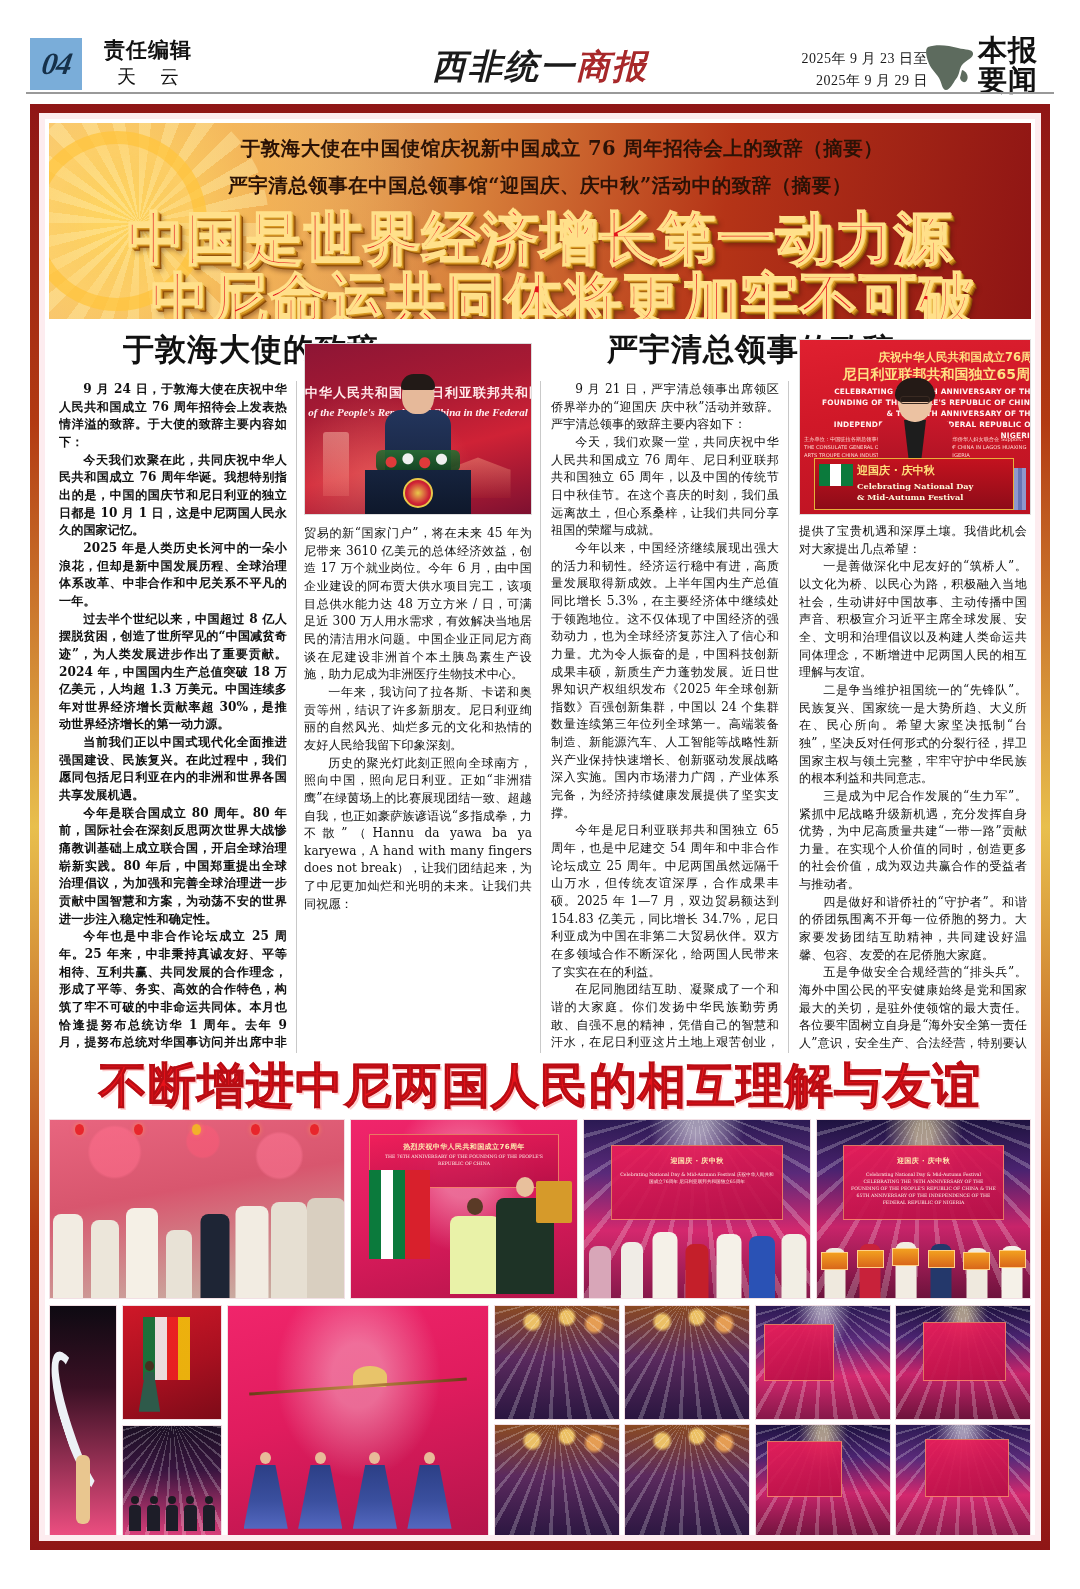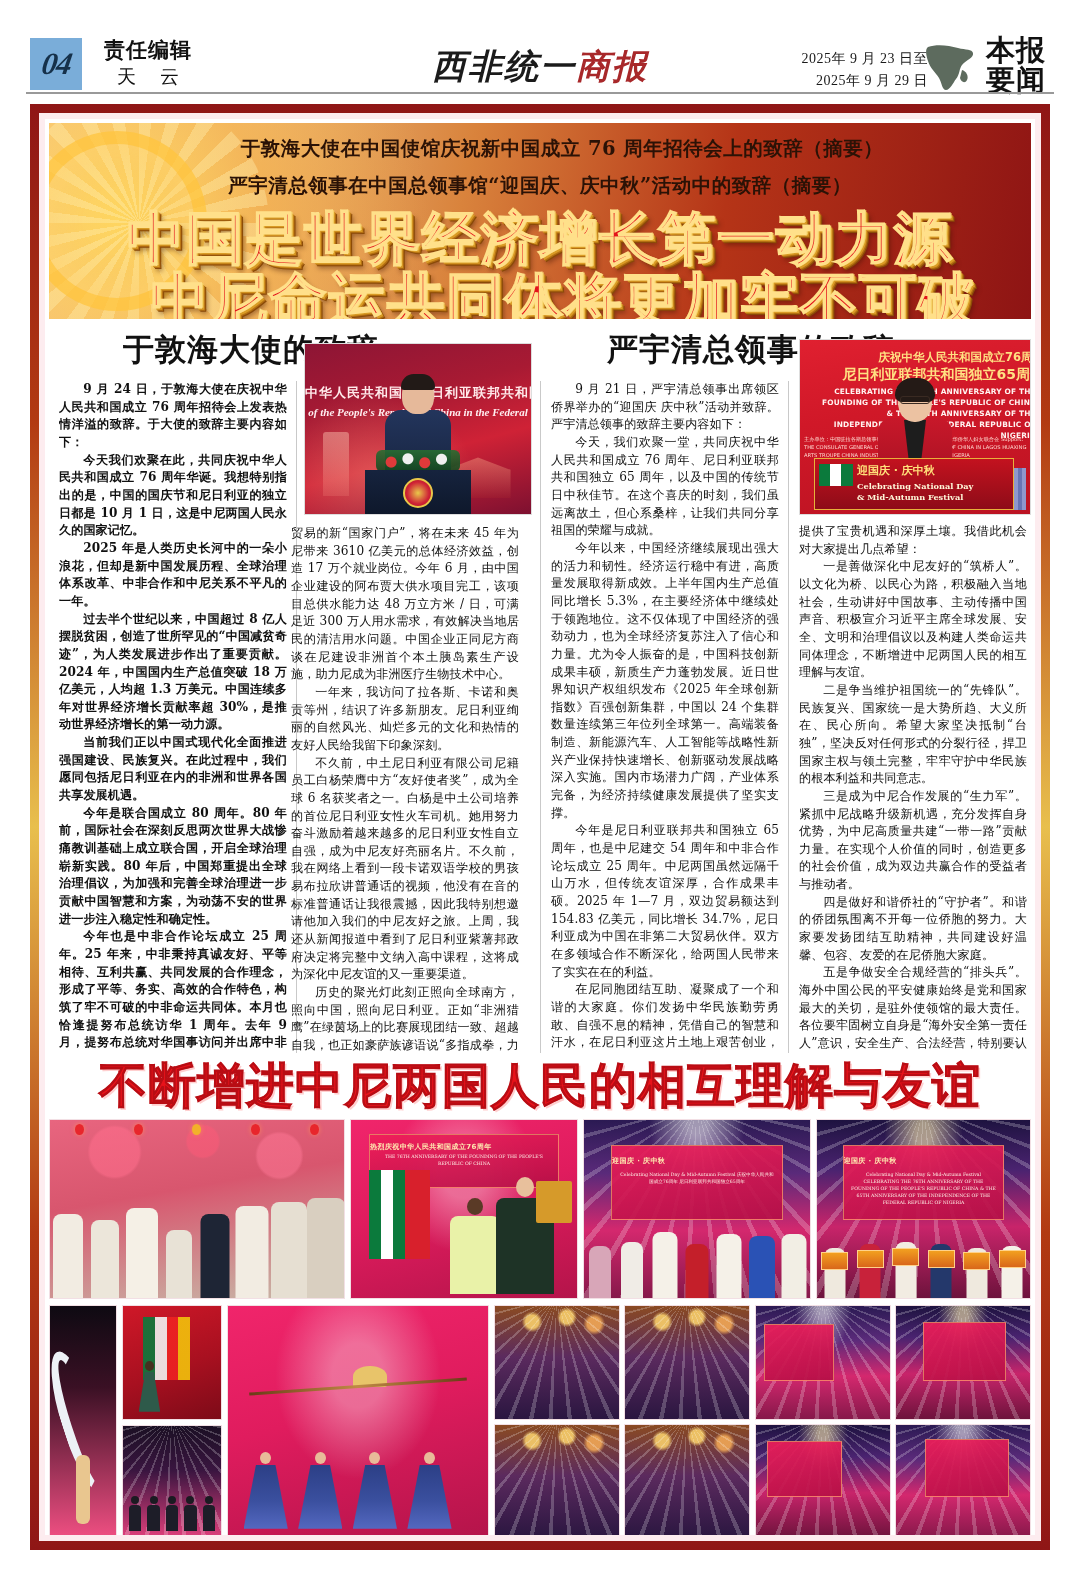--- a/index.html
+++ b/index.html
@@ -61,21 +61,20 @@
   #africa-icon {
     position: absolute; right: 104px; top: 40px;
     width: 54px; height: 52px;
   }
   #section-tag {
     position: absolute; right: 26px; top: 36px;
     width: 76px; line-height: 1.02;
     font-family: "DejaVu Sans", sans-serif;
     font-weight: 700; font-size: 29px; color: #111;
     letter-spacing: 1px;
-    text-align: center;
   }
   #masthead-rule {
     position: absolute; left: 26px; top: 92px;
     width: 1028px; height: 2px; background: #999;
   }
 
   
   #page-frame {
     position: absolute; left: 30px; top: 104px;
     width: 1020px; height: 1446px;
@@ -179,21 +178,21 @@
     font-family: "DejaVu Serif", serif;
     font-size: 12.1px;
     line-height: 1.46;
     color: #101010;
     text-align: justify;
     text-justify: inter-character;
     overflow: hidden;
     letter-spacing: .1px;
   }
   #col-1 { left: 8px; font-weight: bold;   }
-  #col-2 { left: 240px; }
+  #col-2 { left: 253px; }
   #col-3 { left: 500px; }
   #col-4 { left: 748px; }
 
   .col p { text-indent: 2em; margin: 0; }
   .col p.noindent { text-indent: 0; }
 
   
   .art-photo {
     position: absolute;
     border: 1px solid #ddd;
@@ -437,21 +436,21 @@
         rgba(255,255,255,.22) 0deg 2deg, rgba(255,255,255,0) 2deg 9deg);
   }
   .led {
     position: absolute; left: 12%; top: 14%;
     width: 76%; height: 42%;
     background: linear-gradient(170deg,rgba(240,30,90,.92),rgba(180,15,70,.92));
     border: 1px solid rgba(255,220,120,.5);
   }
   .led-txt {
     position: absolute; left: 0; top: 14%; width: 100%;
-    color: #ffe9b0;
+    text-align: center; color: #ffe9b0;
     font-family: "DejaVu Sans", sans-serif; font-weight: 700;
     font-size: 7px; letter-spacing: .4px; white-space: nowrap; overflow: hidden;
   }
   .led-sub {
     position: absolute; left: 0; top: 36%; width: 100%;
     text-align: center; color: #fff0e6;
     font-family: "DejaVu Serif", serif; font-size: 4.6px;
     line-height: 1.5; padding: 0 6px; white-space: normal;
   }
   .lanterns {
@@ -576,21 +575,20 @@
       <div class="ph-amb-flowers"></div>
       <div class="ph-amb-podium">
         <div class="ph-amb-emblem"></div>
       </div>
     </div>
 
     <div class="col" id="col-2">
       <div style="height:144px"></div>
       <p class="noindent">贸易的新“国家门户”，将在未来 45 年为尼带来 3610 亿美元的总体经济效益，创造 17 万个就业岗位。今年 6 月，由中国企业建设的阿布贾大供水项目完工，该项目总供水能力达 48 万立方米 / 日，可满足近 300 万人用水需求，有效解决当地居民的清洁用水问题。中国企业正同尼方商谈在尼建设非洲首个本土胰岛素生产设施，助力尼成为非洲医疗生物技术中心。</p>
       <p>一年来，我访问了拉各斯、卡诺和奥贡等州，结识了许多新朋友。尼日利亚绚丽的自然风光、灿烂多元的文化和热情的友好人民给我留下印象深刻。</p>
-      <p>不久前，中土尼日利亚有限公司尼籍员工白杨荣膺中方“友好使者奖”，成为全球 6 名获奖者之一。白杨是中土公司培养的首位尼日利亚女性火车司机。她用努力奋斗激励着越来越多的尼日利亚女性自立自强，成为中尼友好亮丽名片。不久前，我在网络上看到一段卡诺双语学校的男孩易布拉欣讲普通话的视频，他没有在音的标准普通话让我很震撼，因此我特别想邀请他加入我们的中尼友好之旅。上周，我还从新闻报道中看到了尼日利亚紫薯邦政府决定将完整中文纳入高中课程，这将成为深化中尼友谊的又一重要渠道。</p>
       <p>历史的聚光灯此刻正照向全球南方，照向中国，照向尼日利亚。正如“非洲猎鹰”在绿茵场上的比赛展现团结一致、超越自我，也正如豪萨族谚语说“多指成拳，力不散”（Hannu da yawa ba ya karyewa，A hand with many fingers does not break），让我们团结起来，为了中尼更加灿烂和光明的未来。让我们共同祝愿：</p>
 
     </div>
 
     <div class="col" id="col-3">
       <p>9 月 21 日，严宇清总领事出席领区侨界举办的“迎国庆 庆中秋”活动并致辞。严宇清总领事的致辞主要内容如下：</p>
       <p>今天，我们欢聚一堂，共同庆祝中华人民共和国成立 76 周年、尼日利亚联邦共和国独立 65 周年，以及中国的传统节日中秋佳节。在这个喜庆的时刻，我们虽远离故土，但心系桑梓，让我们共同分享祖国的荣耀与成就。</p>
       <p>今年以来，中国经济继续展现出强大的活力和韧性。经济运行稳中有进，高质量发展取得新成效。上半年国内生产总值同比增长 5.3%，在主要经济体中继续处于领跑地位。这不仅体现了中国经济的强劲动力，也为全球经济复苏注入了信心和力量。尤为令人振奋的是，中国科技创新成果丰硕，新质生产力蓬勃发展。近日世界知识产权组织发布《2025 年全球创新指数》百强创新集群，中国以 24 个集群数量连续第三年位列全球第一。高端装备制造、新能源汽车、人工智能等战略性新兴产业保持快速增长、创新驱动发展战略深入实施。国内市场潜力广阔，产业体系完备，为经济持续健康发展提供了坚实支撑。</p>
       <p>今年是尼日利亚联邦共和国独立 65 周年，也是中尼建交 54 周年和中非合作论坛成立 25 周年。中尼两国虽然远隔千山万水，但传统友谊深厚，合作成果丰硕。2025 年 1—7 月，双边贸易额达到 154.83 亿美元，同比增长 34.7%，尼日利亚成为中国在非第二大贸易伙伴。双方在多领域合作不断深化，给两国人民带来了实实在在的利益。</p>
       <p>在尼同胞团结互助、凝聚成了一个和谐的大家庭。你们发扬中华民族勤劳勇敢、自强不息的精神，凭借自己的智慧和汗水，在尼日利亚这片土地上艰苦创业，取得了不凡成就；你们心系祖国，关心支持家乡建设，积极投身中华民族伟大复兴；你们坚持弘扬中华文化、促进中尼文化交流，增进两国人民了解和友谊；你们坚定维护祖国统一，反对一切分裂势力，捍卫民族尊严和国家利益；你们积极投身慈善事业，支持当地教育发展，积极响应总领馆发起的“点亮希望 光明重生”和“同心筑力 摆脱饥饿”公益活动，为增进中尼民间友好作出了重要贡献。你们以实际行动展现了中国人民的良好形象，成为了中尼友好的民间使者。</p>

